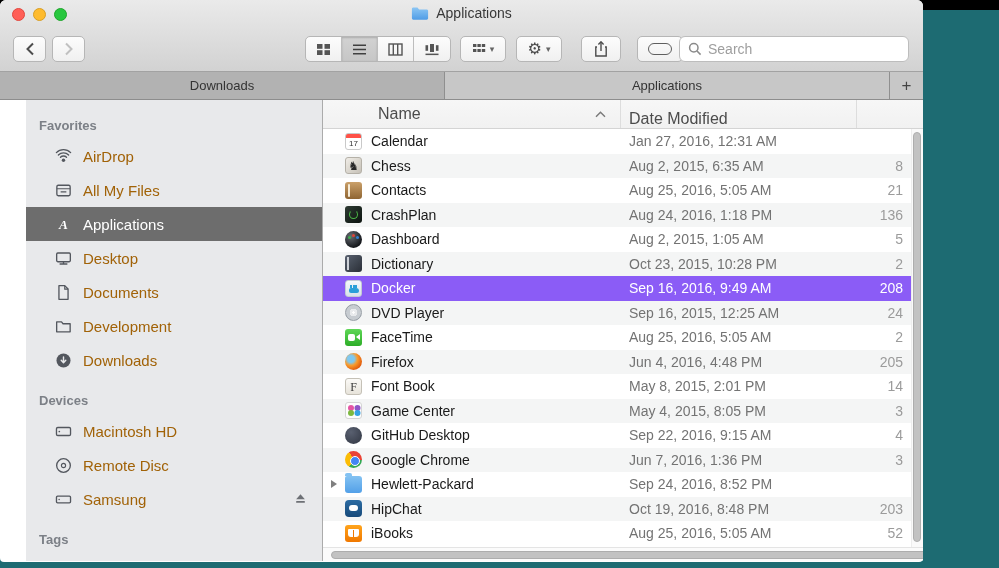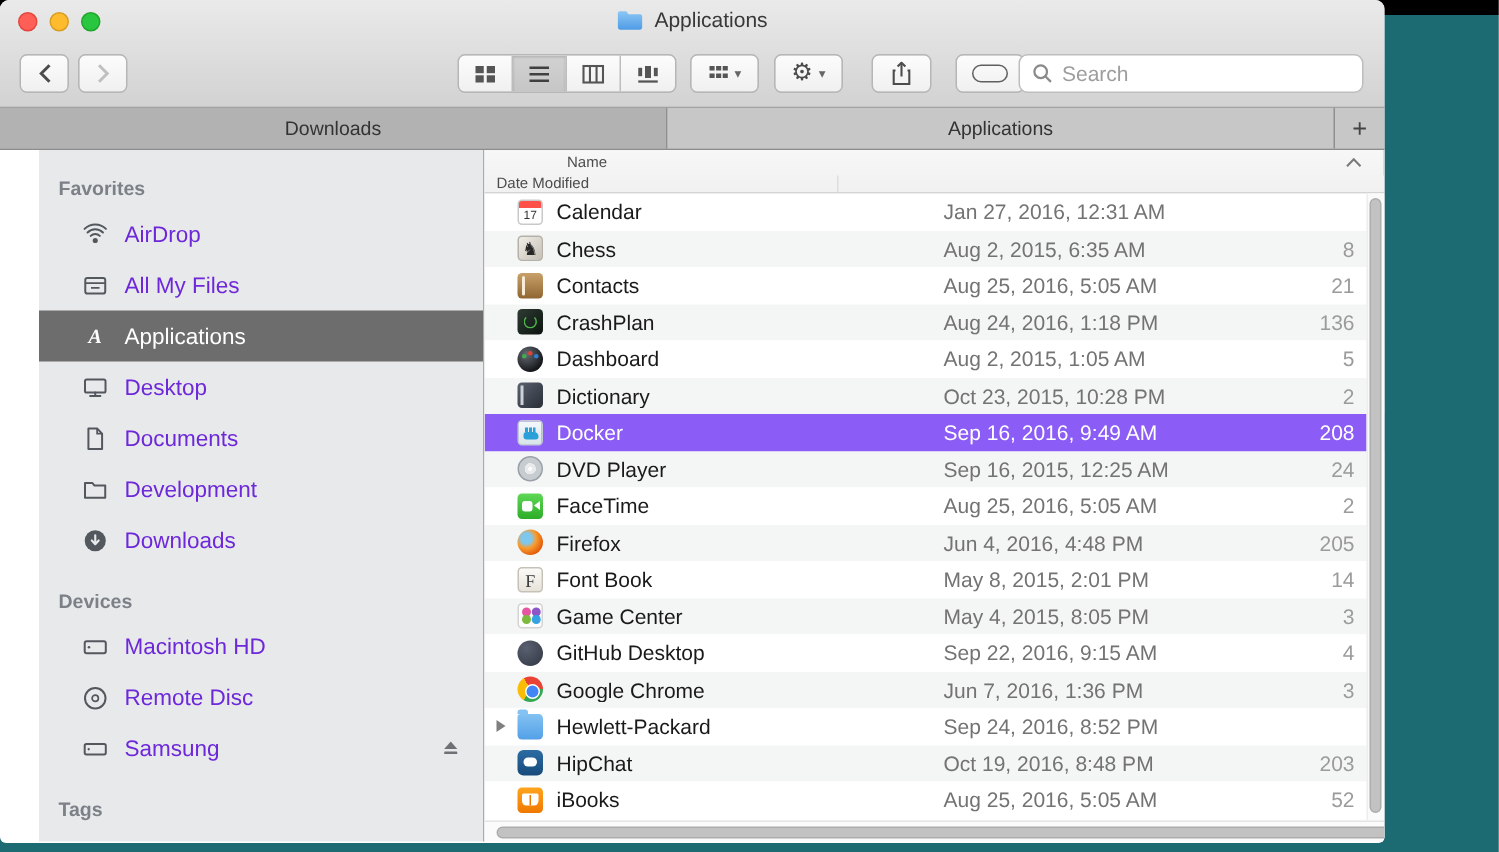--- a/index.html
+++ b/index.html
@@ -53,31 +53,31 @@
     background:#c7c7c7; font-size:17px; color:#444; }
 
   
   .content { display:flex; height:461px;margin-left:26px; }
 
   .sidebar { width:297px; background:#e8e9eb; border-right:1px solid #ababab;
     padding-top:10px; overflow:hidden; }
   .sb-title { font-size:13px; font-weight:bold; color:#7c8087; padding:8px 0 6px 13px; }
   .sb-title + .sb-title, .sb-item + .sb-title { margin-top:8px; }
   .sb-item { height:34px; display:flex; align-items:center; gap:10px;
-    padding-left:28px; font-size:15px; color:#6d28d9; position:relative; }
+    padding-left:28px; font-size:15px; color:#a16207; position:relative; }
   .sb-item .sb-icon { color:#53575e; display:flex; }
   .sb-item.selected { background:#6d6d6d; color:#fff; }
   .sb-item.selected .sb-icon { color:#fff; }
   .sb-eject { position:absolute; right:12px; top:8px; color:#6d7075; }
 
   
   .list { flex:1; position:relative; background:#fff; overflow:hidden; }
   .list-header { height:29px; display:flex; align-items:stretch;
     background:linear-gradient(#f7f7f7,#f1f1f1); border-bottom:1px solid #d4d4d4;
-    font-size:10px; color:#4c4c4c;flex-direction:column; }
+    font-size:16px; color:#4c4c4c; }
   .lh-name { flex:1; display:flex; align-items:center; justify-content:space-between;
     padding-left:55px; padding-right:14px; border-right:1px solid #dddddd; }
   .lh-date { width:236px; display:flex; align-items:flex-end; padding-left:8px;
     border-right:1px solid #dddddd; }
   .lh-size { width:66px; }
 
   .rows { position:absolute; top:29px; left:0; right:0; bottom:14px; overflow:hidden; }
   .row { height:24.5px; display:flex; align-items:center; font-size:14px; background:#fff; }
   .row:nth-child(even) { background:#f4f5f5; }
   .row.selected { background:#8b5cf6; }

